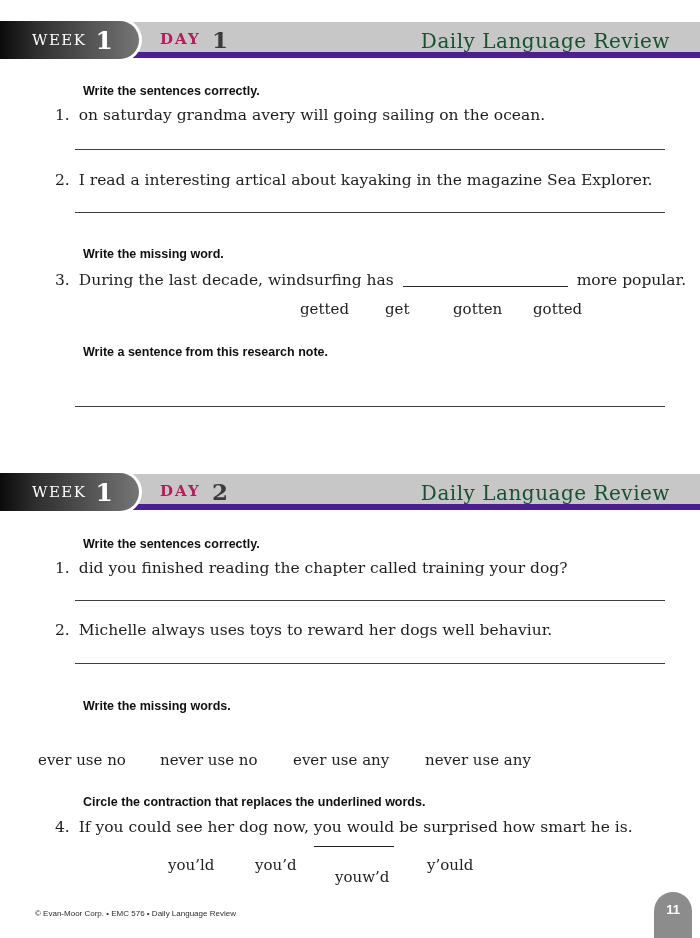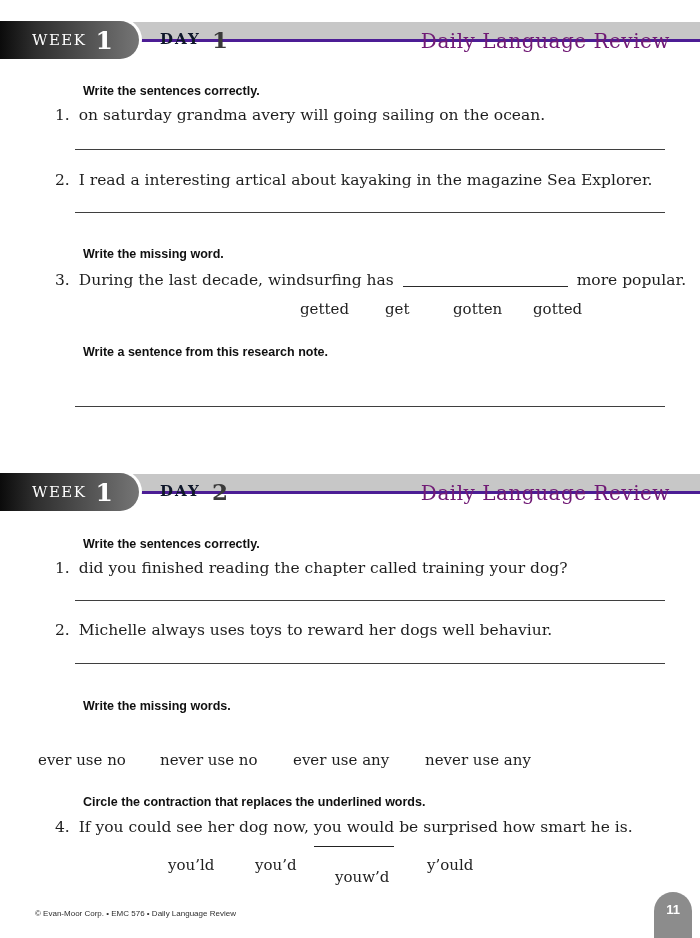--- a/index.html
+++ b/index.html
@@ -4,49 +4,49 @@
 <style>
   * { margin:0; padding:0; box-sizing:border-box; }
   body { background:#e8e8e8; font-family:"Liberation Sans", sans-serif; }
   .page {
     position:relative; width:700px; height:938px; margin:0 auto;
     background:#ffffff; overflow:hidden;
     font-family:"DejaVu Serif", serif; color:#1e1e1e;
   }
   
   .bar {
-    position:absolute; left:0; width:700px; height:20px;
-    background:#c7c7c7; border-bottom:3px solid #4c1d95;
+    position:absolute; left:0; width:700px; height:36px;
+    background:#c7c7c7; border-bottom:6px solid #4c1d95;
   }
   .pill {
     position:absolute; left:0; top:-4px; width:142px; height:44px;
     background:linear-gradient(90deg,#0b0b0b 0%,#2e2e2e 25%,#757575 100%);
     border:3px solid #ffffff; border-left:none;
     border-radius:0 22px 22px 0;
     display:flex; align-items:center;
   }
   .week-label {
     color:#ffffff; font-size:15px; letter-spacing:1.5px; margin-left:32px;
     font-family:"DejaVu Serif", serif;
   }
   .week-num {
     color:#ffffff; font-size:25px; font-weight:bold; margin-left:9px;
     font-family:"DejaVu Serif", serif;
   }
   .day-label {
-    position:absolute; left:160px; top:8px; color:#0f172a;
+    position:absolute; left:160px; top:8px; color:#be185d;
     font-size:15px; font-weight:bold; letter-spacing:2px;
     font-family:"DejaVu Serif", serif;
   }
   .day-num {
     position:absolute; left:212px; top:4px; color:#3a3a3a;
     font-size:23px; font-weight:bold; font-family:"DejaVu Serif", serif;
   }
   .bar-title {
-    position:absolute; right:30px; top:7px; color:#701a75;
+    position:absolute; right:30px; top:7px; color:#14532d;
     font-size:20px; letter-spacing:0.5px; font-family:"DejaVu Serif", serif;
   }
   
   .instr {
     position:absolute; left:35px;
     font-family:"Liberation Sans", sans-serif; font-weight:bold;
     font-size:12.5px; color:#101010;margin-left:48px;
   }
   .q { position:absolute; left:55px; font-size:15.5px; white-space:nowrap; }
   .qnum { margin-right:4px; }

